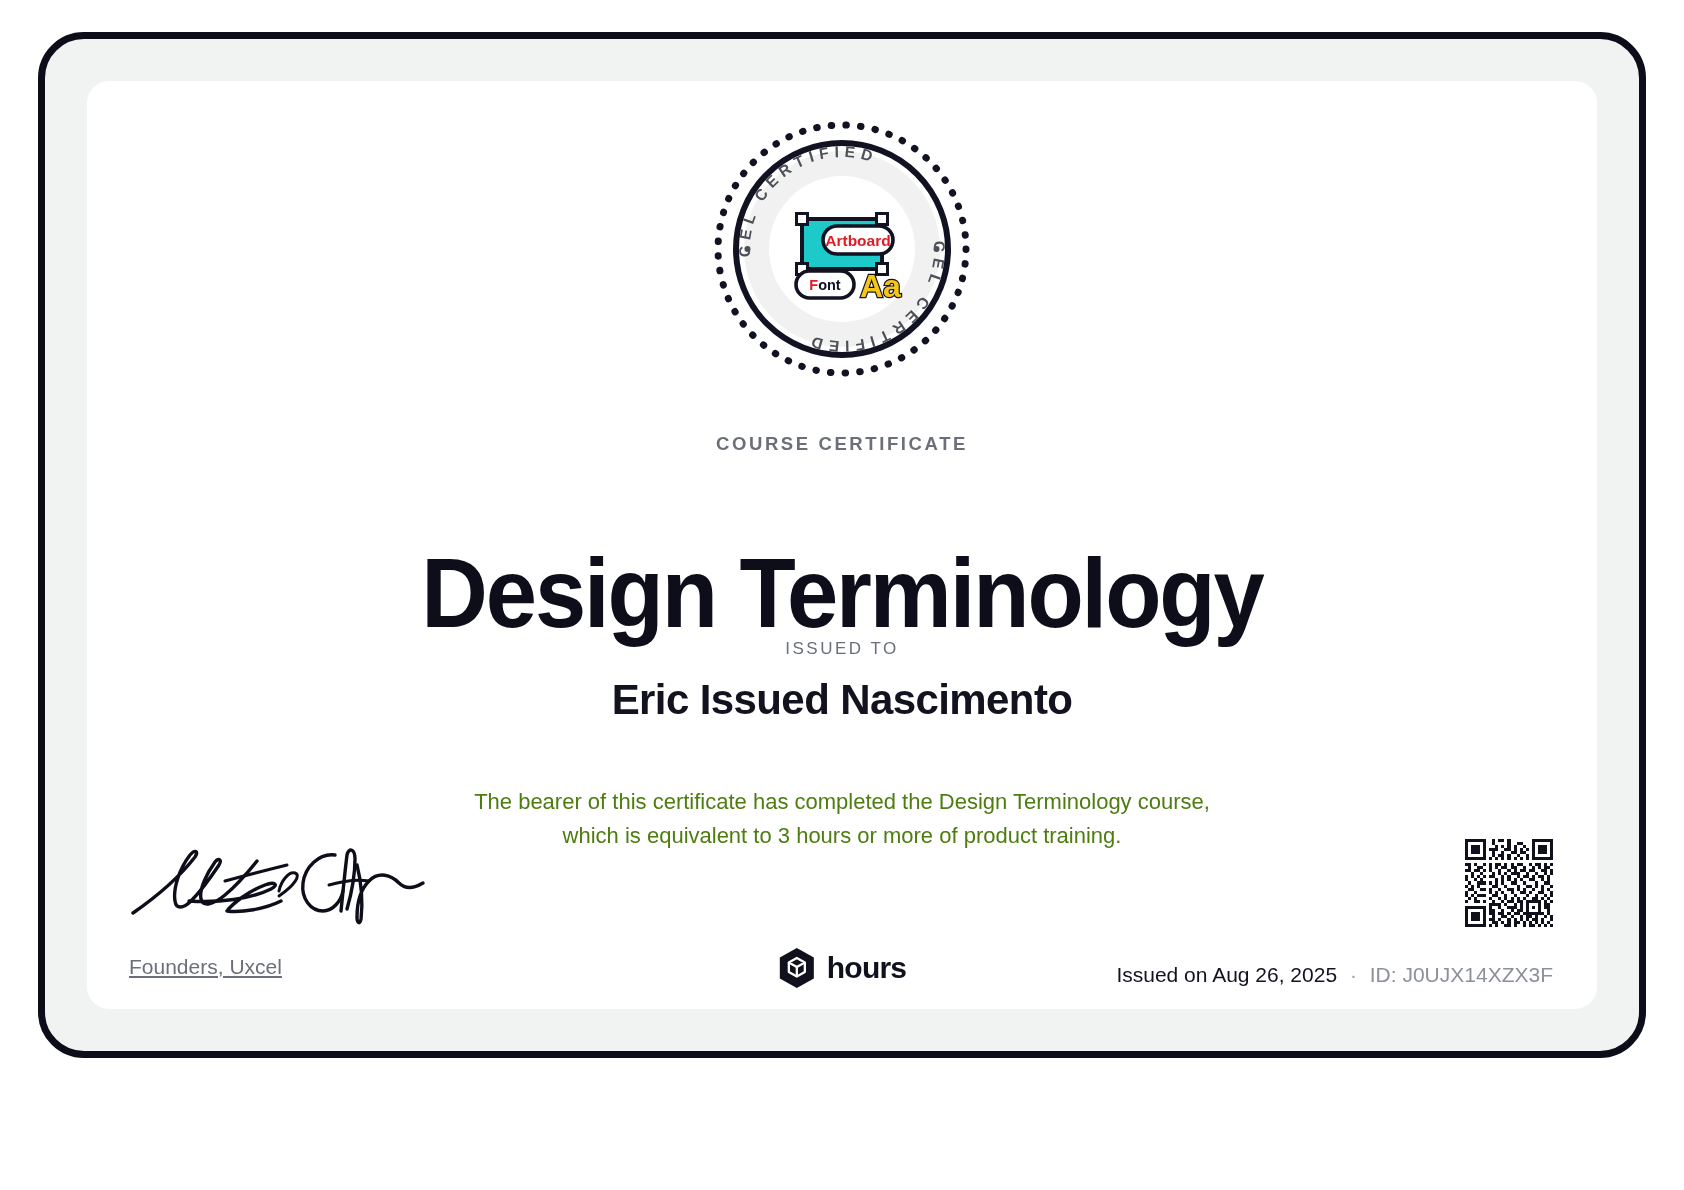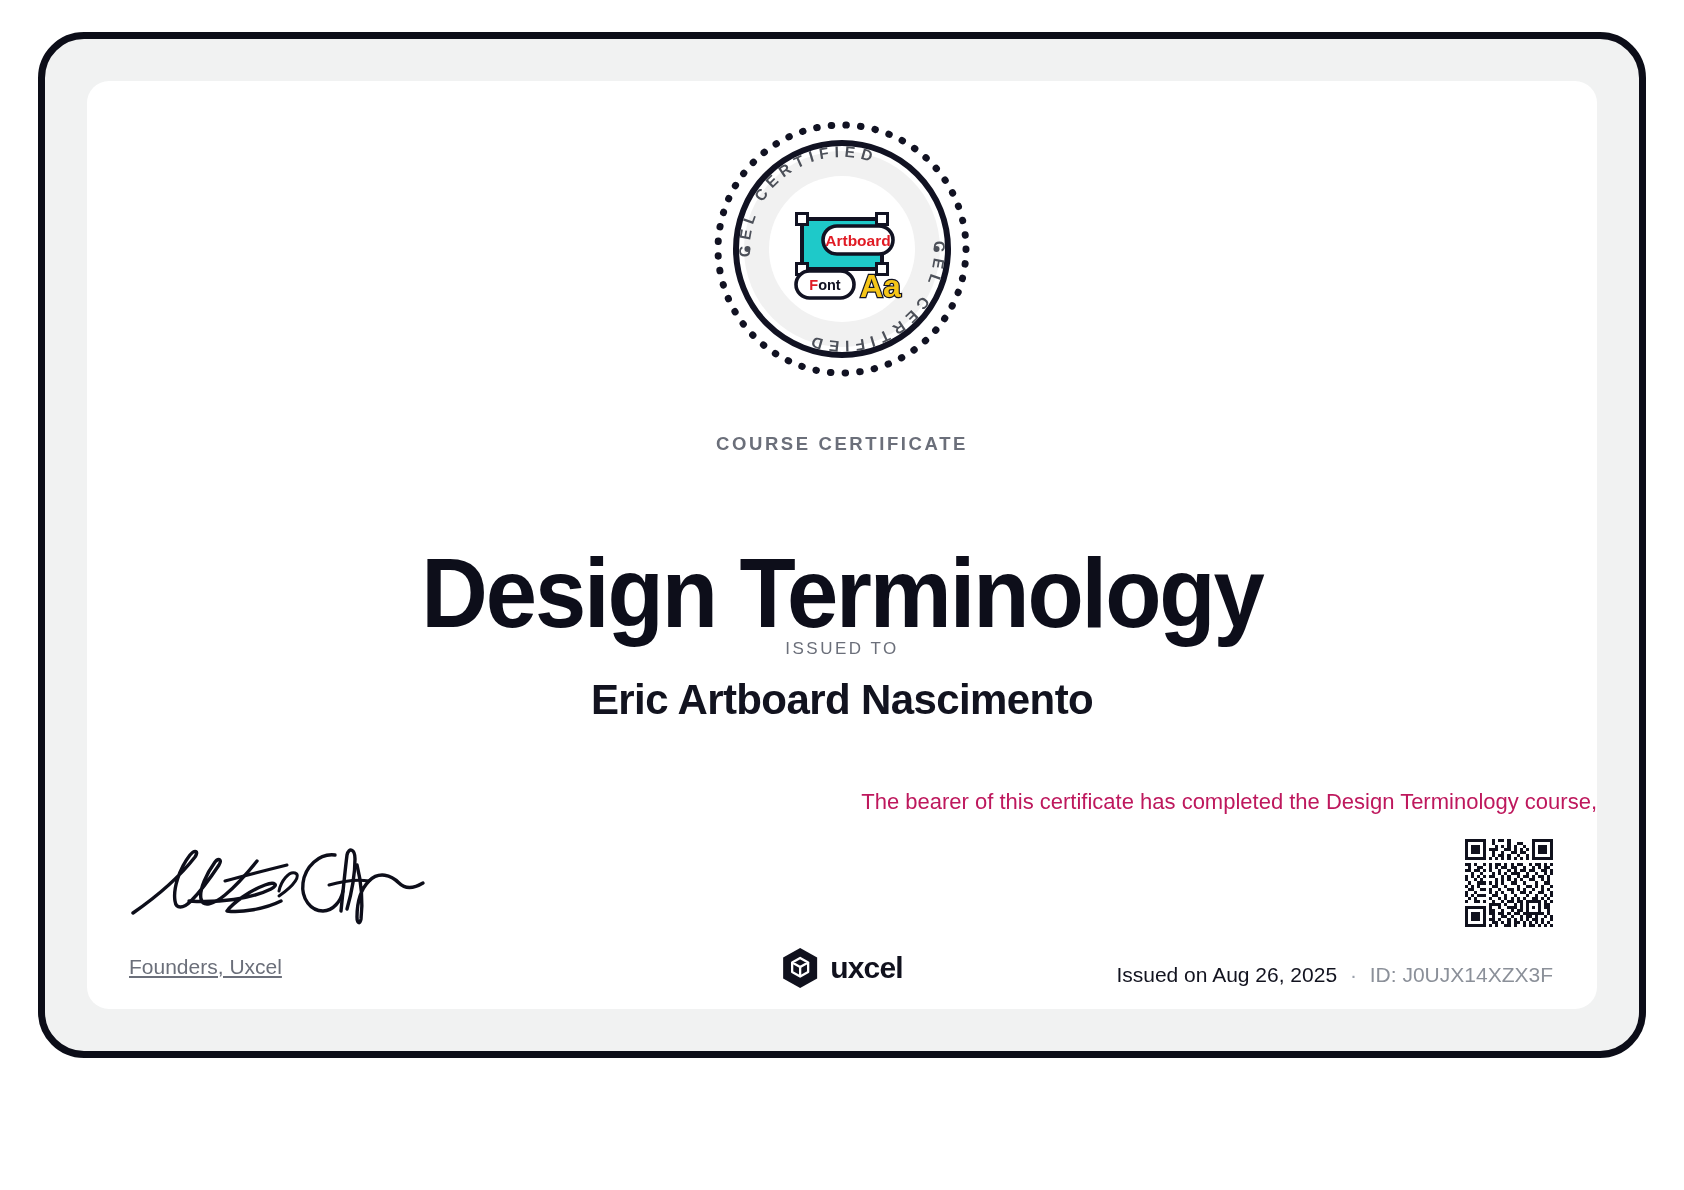--- a/index.html
+++ b/index.html
@@ -88,24 +88,24 @@
     text-align: center;
     font-size: 42px;
     font-weight: 700;
     letter-spacing: -0.6px;
     color: #12131f;
   }
   .body-copy {
     position: absolute;
     left: 0; right: 0;
     top: 682px;
-    text-align: right;
+    text-align: center;
     font-size: 22px;
     line-height: 34px;
-    color: #be185d;
+    color: #4d7c0f;
   }
   .body-copy .line { display: block; }
 
   
   .signatures {
     position: absolute;
     left: 42px;
     top: 760px;
     width: 300px;
     height: 86px;
@@ -210,24 +210,25 @@
         </g>
       </svg>
     </div>
 
     <div class="eyebrow">COURSE CERTIFICATE</div>
 
     <h1 class="course-title">Design Terminology</h1>
 
     <div class="issued-label">ISSUED TO</div>
 
-    <div class="recipient-name">Eric Artboard Nascimento</div>
+    <div class="recipient-name">Eric Issued Nascimento</div>
 
     <p class="body-copy">
       <span class="line">The bearer of this certificate has completed the Design Terminology course,</span>
+      <span class="line">which is equivalent to 3 hours or more of product training.</span>
     </p>
 
     <div class="signatures">
       <svg width="300" height="86" viewBox="0 0 300 86" aria-hidden="true">
         <g fill="none" stroke="#0d0e1a" stroke-linecap="round" stroke-linejoin="round">
           <path d="M4 72 C30 54 52 34 66 16 C70 10 66 8 61 14 C50 28 44 48 46 60 C47 68 54 68 62 60 C72 50 82 36 90 24 C93 19 90 16 86 21 C78 32 70 48 72 58 C74 66 84 64 96 54 C108 44 120 30 128 20" stroke-width="3.4"></path>
           <path d="M96 40 C118 34 142 28 158 24" stroke-width="3"></path>
           <path d="M60 60 C90 62 122 58 142 48 C150 44 146 40 136 44 C120 50 104 62 98 70 C112 72 136 68 152 60" stroke-width="3.4"></path>
           <path d="M150 55 C166 44 172 34 166 32 C160 30 152 40 150 50" stroke-width="3"></path>
         </g>
@@ -244,21 +245,21 @@
 
     <div class="brand-logo">
       <svg width="38" height="42" viewBox="0 0 38 42" aria-hidden="true">
         <path d="M19 1 L36 10.5 L36 31.5 L19 41 L2 31.5 L2 10.5 Z" fill="#10111d"></path>
         <g fill="none" stroke="#ffffff" stroke-width="2.3" stroke-linejoin="round">
           <path d="M19 11 L27 15.5 L19 20 L11 15.5 Z"></path>
           <path d="M11 15.5 L11 25 L19 29.5 L27 25 L27 15.5"></path>
           <path d="M19 20 L19 29.5"></path>
         </g>
       </svg>
-      <span class="wordmark">uxcel</span>
+      <span class="wordmark">hours</span>
     </div>
 
     <div class="issue-meta">
       <span>Issued on Aug 26, 2025</span>
       <span class="sep">·</span>
       <span class="cert-id">ID: J0UJX14XZX3F</span>
     </div>
 
     <div class="qr-code">
       <svg width="88" height="88" viewBox="0 0 29 29" shape-rendering="crispEdges" aria-hidden="true">

